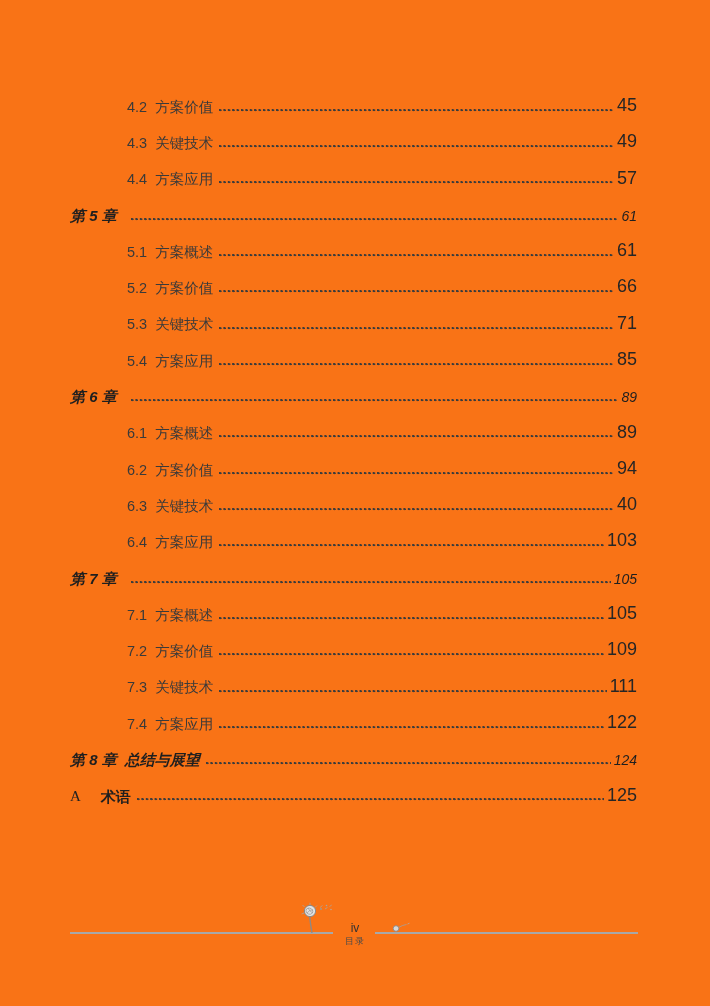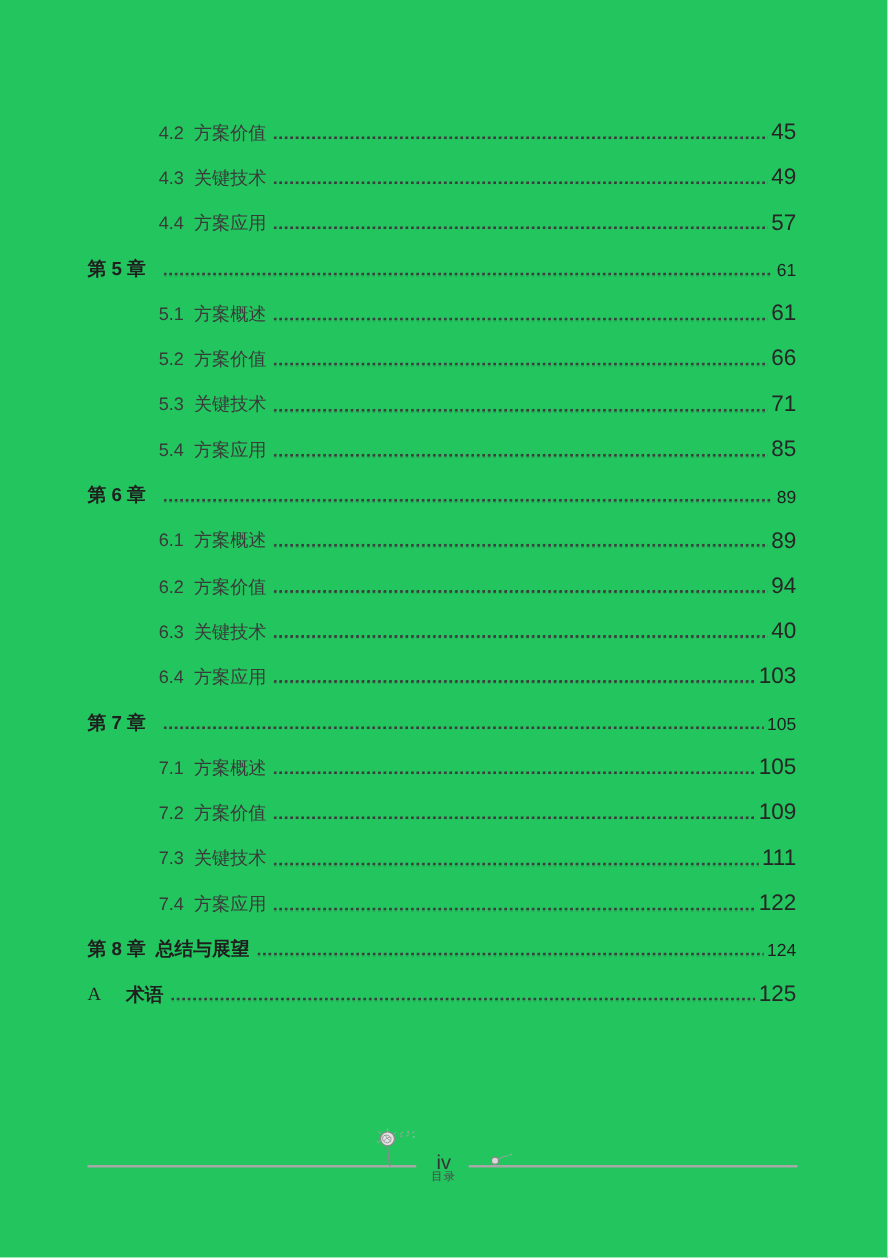--- a/index.html
+++ b/index.html
@@ -1,20 +1,20 @@
 <!DOCTYPE html>
 <html><head>
 <meta charset="utf-8">
 <style>
   html, body { margin: 0; padding: 0; background: #ffffff; }
   .page {
     position: relative;
     width: 710px;
     height: 1006px;
-    background: #22c55e;
+    background: #f97316;
     font-family: "Liberation Sans", sans-serif;
     overflow: hidden;
   }
   .toc {
     position: absolute;
     left: 70px;
     right: 73px;
     top: 78.5px;
   }
   .row {
@@ -29,20 +29,21 @@
     padding-left: 57px;
     font-size: 14.5px;
     color: #3a3a3a;
     line-height: 1.05;
   }
   .row.chapter {
     font-size: 15px;
     font-weight: bold;
     color: #1f1f1f;
     line-height: 1.05;
+    font-style: italic;
   }
   .row.appendix {
     font-size: 15px;
     color: #222222;
     line-height: 1.05;
   }
   .row.appendix .prefix {
     font-family: "Liberation Serif", serif;
     font-weight: normal;
     font-size: 15px;
@@ -74,21 +75,21 @@
   }
   .rule-left  { left: 70px;  width: 263px; }
   .rule-right { left: 375px; width: 263px; }
 
   .folio {
     position: absolute;
     left: 330px;
     width: 50px;
     top: 922px;
     text-align: center;
-    font-size: 16px;
+    font-size: 12px;
     color: #333333;
     line-height: 1.1;
   }
   .folio-label {
     position: absolute;
     left: 330px;
     width: 50px;
     top: 938px;
     text-align: center;
     font-size: 9px;

